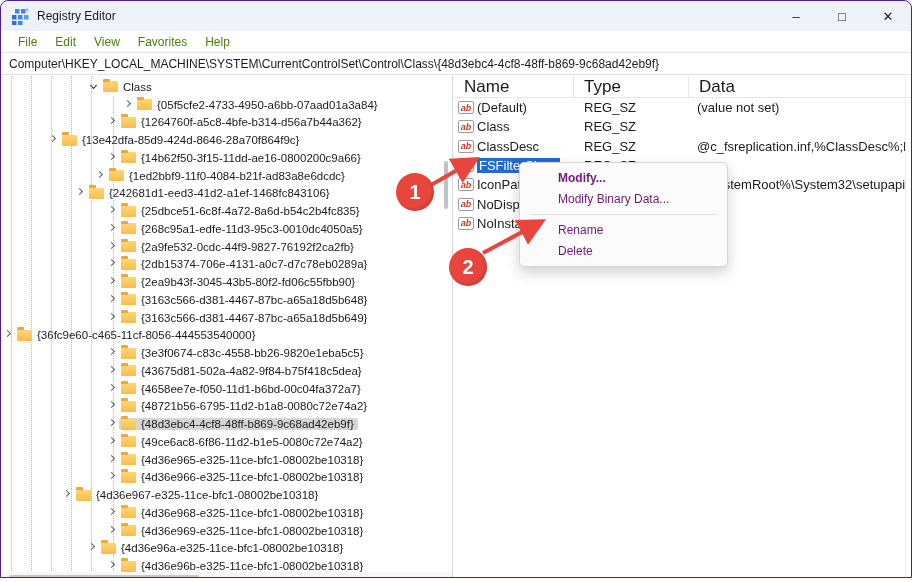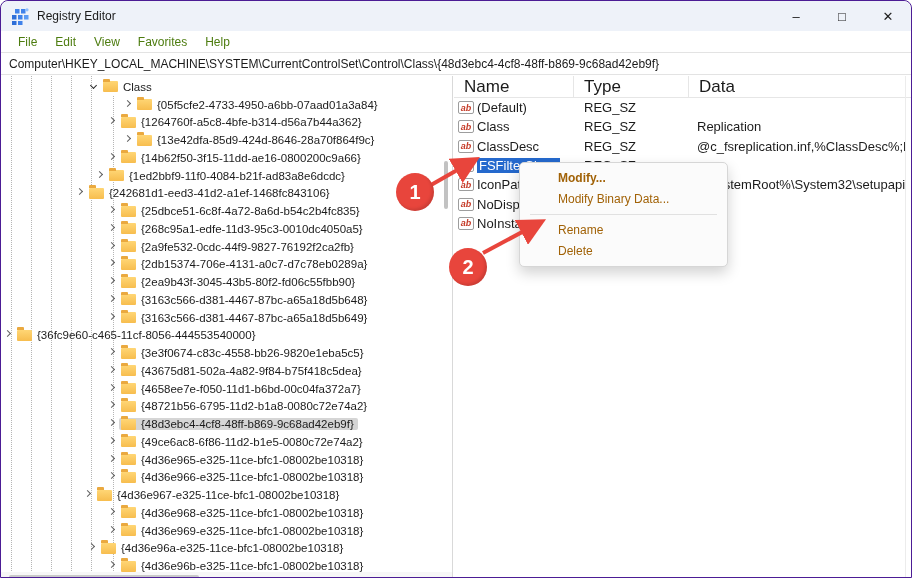--- a/index.html
+++ b/index.html
@@ -74,21 +74,21 @@
   .cell.type { left:130px; width:104px; }
   .cell.data { left:243px; width:208px; }
   .list-row.selected .name span { background:#2569cd; color:#fff; padding:1px 3px 2px 2px; }
   
   .context-menu {
     position:absolute; left:518px; top:161px; width:209px; z-index:50;
     background:#fbfbfb; border:1px solid #d6d6d6; border-radius:5px;
     box-shadow:0 6px 14px rgba(0,0,0,0.18); padding:4px 0;
   }
   .ctx-item { height:21.5px; display:flex; align-items:center; padding-left:38px;
-              font-size:12px; color:#a16207; cursor:default; }
+              font-size:12px; color:#701a75; cursor:default; }
   .ctx-item.bold { font-weight:bold; }
   .ctx-sep { height:1px; background:#e1e1e1; margin:4px 10px; }
   
   .overlay-svg { position:absolute; left:0; top:0; width:912px; height:582px; z-index:60; pointer-events:none; }
   .badge {
     position:absolute; width:38px; height:38px; border-radius:50%; background:#e8453c; z-index:70;
     color:#fff; font-size:20px; font-weight:bold; display:flex; align-items:center; justify-content:center;
     box-shadow:inset -2px -2px 3px rgba(0,0,0,0.12);
   }
   .badge1 { left:395px; top:172px; }
@@ -162,21 +162,21 @@
           </div>
           <div class="tree-row" style="padding-left: 104px;">
             <span class="chev collapsed">
               <i></i>
             </span>
             <span class="row-content">
               <span class="folder"></span>
               <span class="tree-label">{1264760f-a5c8-4bfe-b314-d56a7b44a362}</span>
             </span>
           </div>
-          <div class="tree-row" style="padding-left: 120px;">
+          <div class="tree-row" style="padding-left: 45px;">
             <span class="chev collapsed">
               <i></i>
             </span>
             <span class="row-content">
               <span class="folder"></span>
               <span class="tree-label">{13e42dfa-85d9-424d-8646-28a70f864f9c}</span>
             </span>
           </div>
           <div class="tree-row" style="padding-left: 104px;">
             <span class="chev collapsed">
@@ -342,21 +342,21 @@
           </div>
           <div class="tree-row" style="padding-left: 104px;">
             <span class="chev collapsed">
               <i></i>
             </span>
             <span class="row-content">
               <span class="folder"></span>
               <span class="tree-label">{4d36e966-e325-11ce-bfc1-08002be10318}</span>
             </span>
           </div>
-          <div class="tree-row" style="padding-left: 80px;">
+          <div class="tree-row" style="padding-left: 59px;">
             <span class="chev collapsed">
               <i></i>
             </span>
             <span class="row-content">
               <span class="folder"></span>
               <span class="tree-label">{4d36e967-e325-11ce-bfc1-08002be10318}</span>
             </span>
           </div>
           <div class="tree-row" style="padding-left: 104px;">
             <span class="chev collapsed">
@@ -406,26 +406,26 @@
         <div class="col-h col-name">Name</div>
         <div class="col-h col-type">Type</div>
         <div class="col-h col-data">Data</div>
       </div>
       <div class="col-sep-full"></div>
       <div class="list-rows" id="list-rows">
           <div class="list-row">
             <span class="ab-icon">ab</span>
             <div class="cell name"><span>(Default)</span></div>
             <div class="cell type"><span>REG_SZ</span></div>
+            <div class="cell data"><span>(value not set)</span></div>
           </div>
           <div class="list-row">
             <span class="ab-icon">ab</span>
             <div class="cell name"><span>Class</span></div>
             <div class="cell type"><span>REG_SZ</span></div>
-            <div class="cell data"><span>Replication</span></div>
           </div>
           <div class="list-row">
             <span class="ab-icon">ab</span>
             <div class="cell name"><span>ClassDesc</span></div>
             <div class="cell type"><span>REG_SZ</span></div>
             <div class="cell data"><span>@c_fsreplication.inf,%ClassDesc%;FS Rep</span></div>
           </div>
           <div class="list-row selected">
             <span class="ab-icon">ab</span>
             <div class="cell name"><span>FSFilterClass</span></div>

